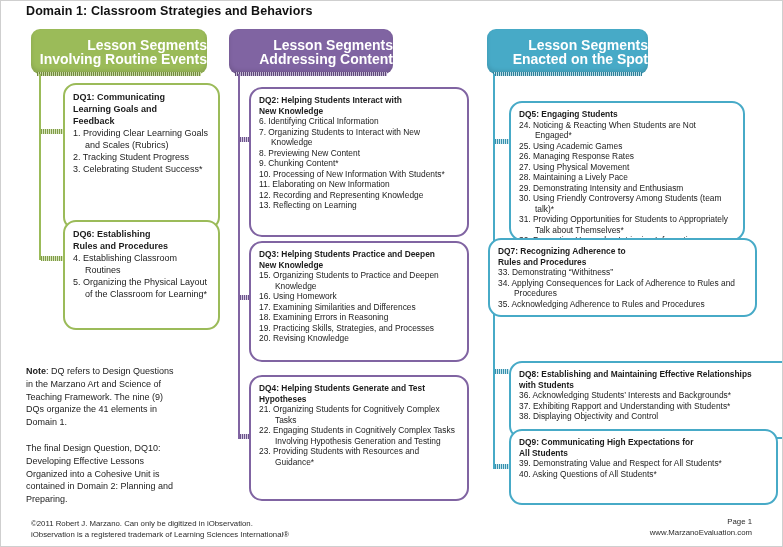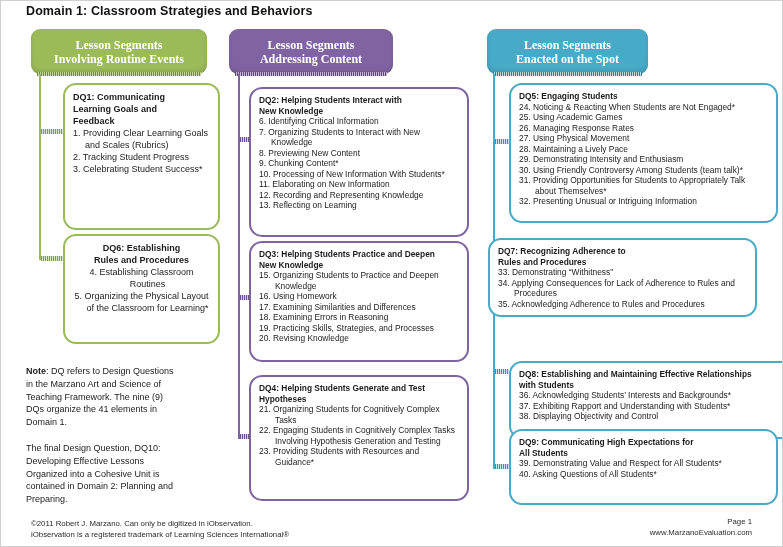--- a/index.html
+++ b/index.html
@@ -8,24 +8,23 @@
     background:#ffffff; border:1px solid #cfcfcf; box-sizing:border-box;
     font-family:"Liberation Sans", sans-serif; color:#1c1c1c; overflow:hidden;
   }
   .page-title {
     position:absolute; left:25px; top:3px;
     font-size:12.5px; font-weight:bold; color:#121212; letter-spacing:0.1px;
   }
   
   .col-header {
     position:absolute; top:28px; height:45px; border-radius:9px;
-    display:flex; flex-direction:column; align-items:center; justify-content:center;
-    color:#ffffff; font-weight:bold; font-size:12px; line-height:14px; text-align:center;
+    display:flex; flex-direction:column; align-items:flex-end; justify-content:center;
+    color:#ffffff; font-weight:bold; font-size:14px; line-height:14px; text-align:center;
     box-shadow: inset 0 -3px 4px rgba(0,0,0,0.12);
-    font-family: Liberation Serif, serif;
   }
   .green-bg  { background:#9bbb59; }
   .purple-bg { background:#8064a2; }
   .teal-bg   { background:#47aac7; }
   .hatch { position:absolute; top:71px; height:4px; }
   .hatch.green  { background:repeating-linear-gradient(90deg,#71893f 0 1px,#c8d8a2 1px 2px); }
   .hatch.purple { background:repeating-linear-gradient(90deg,#5d4a77 0 1px,#c6b8d6 1px 2px); }
   .hatch.teal   { background:repeating-linear-gradient(90deg,#2f7e96 0 1px,#b9dee9 1px 2px); }
   
   .trunk { position:absolute; width:2px; }
@@ -85,21 +84,21 @@
   <div class="box border-green c1" style="left:62px;top:82px;width:157px;height:147px;">
     <div class="box-title">DQ1: Communicating
 Learning Goals and
 Feedback</div>
     <div>
         <div class="item">1. Providing Clear Learning Goals and Scales (Rubrics)</div>
         <div class="item">2. Tracking Student Progress</div>
         <div class="item">3. Celebrating Student Success*</div>
       </div>
   </div>
-  <div class="box border-green c1" style="left:62px;top:233px;width:157px;height:110px;text-align:center;">
+  <div class="box border-green c1" style="left:62px;top:219px;width:157px;height:110px;">
     <div class="box-title">DQ6: Establishing
 Rules and Procedures</div>
     <div>
         <div class="item">4. Establishing Classroom Routines</div>
         <div class="item">5. Organizing the Physical Layout of the Classroom for Learning*</div>
       </div>
   </div>
 
   <div class="col-header purple-bg" style="left:228px;width:164px;">
     <div>Lesson Segments</div>
@@ -151,21 +150,21 @@
     <div>Lesson Segments</div>
     <div>Enacted on the Spot</div>
   </div>
   <div class="hatch teal" style="left:492px;width:149px;"></div>
   <div class="trunk teal" style="left:492px;top:73px;height:395px;"></div>
   <div class="stub teal" style="left:494px;top:138px;width:14px;"></div>
   <div class="stub teal" style="left:494px;top:274px;width:14px;"></div>
   <div class="stub teal" style="left:494px;top:368px;width:14px;"></div>
   <div class="stub teal" style="left:494px;top:463px;width:14px;"></div>
 
-  <div class="box border-teal c23" style="left:508px;top:82px;width:269px;height:140px;">
+  <div class="box border-teal c23" style="left:508px;top:100px;width:236px;height:140px;">
     <div class="box-title">DQ5: Engaging Students</div>
     <div>
         <div class="item wide">24. Noticing &amp; Reacting When Students are Not Engaged*</div>
         <div class="item wide">25. Using Academic Games</div>
         <div class="item wide">26. Managing Response Rates</div>
         <div class="item wide">27. Using Physical Movement</div>
         <div class="item wide">28. Maintaining a Lively Pace</div>
         <div class="item wide">29. Demonstrating Intensity and Enthusiasm</div>
         <div class="item wide">30. Using Friendly Controversy Among Students (team talk)*</div>
         <div class="item wide">31. Providing Opportunities for Students to Appropriately Talk about Themselves*</div>

